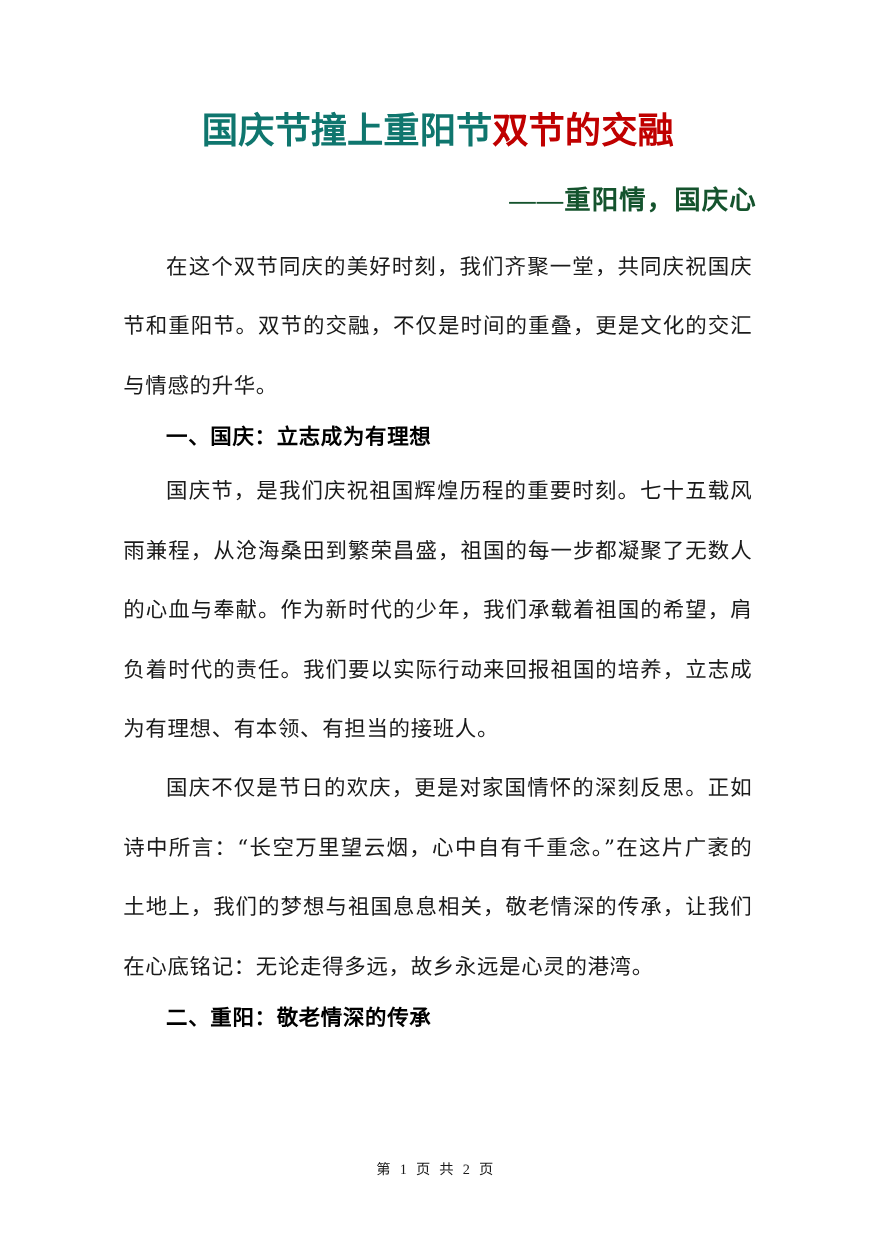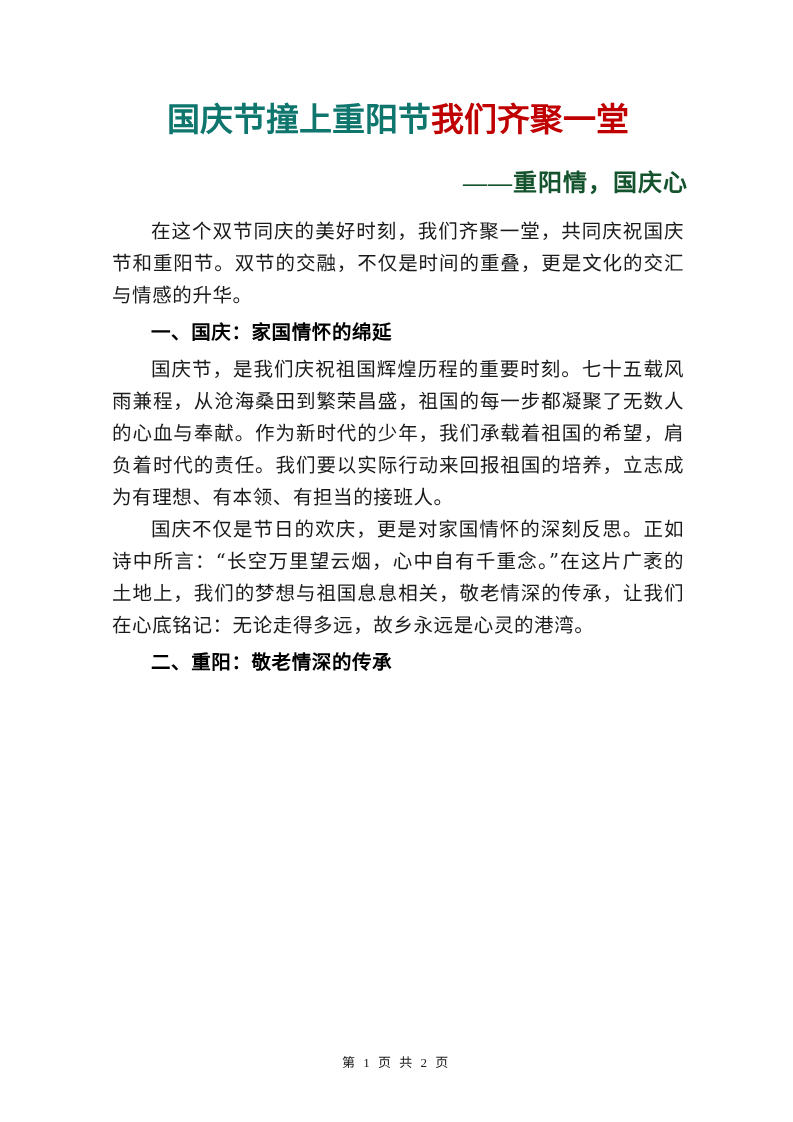--- a/index.html
+++ b/index.html
@@ -75,21 +75,21 @@
     position: absolute;
     top: 216px;
     left: 0;
     width: 572px;
   }
 
   p.para {
     margin: 0;
     padding: 0;
     font-size: 19.5px;
-    line-height: 32px;
+    line-height: 54px;
     color: #1a1a1a;
     text-indent: 39px;
     text-align: justify;
     text-justify: inter-ideograph;
     letter-spacing: 0.6px;
     font-family: "DejaVu Serif", "Liberation Serif", serif;
     font-weight: 400;
   }
 
   p.heading {
@@ -118,30 +118,30 @@
   }
 </style>
 </head>
 <body>
 
 <div class="page">
 
   <div class="content">
 
     <h1 class="doc-title">
-      <span class="title-black">国庆节撞上重阳节</span><span class="title-red">我们齐聚一堂</span>
+      <span class="title-black">国庆节撞上重阳节</span><span class="title-red">双节的交融</span>
     </h1>
 
     <h2 class="doc-subtitle">——重阳情，国庆心</h2>
 
     <div class="body-block">
 
       <p class="para">在这个双节同庆的美好时刻，我们齐聚一堂，共同庆祝国庆节和重阳节。双节的交融，不仅是时间的重叠，更是文化的交汇与情感的升华。</p>
 
-      <p class="heading">一、国庆：家国情怀的绵延</p>
+      <p class="heading">一、国庆：立志成为有理想</p>
 
       <p class="para">国庆节，是我们庆祝祖国辉煌历程的重要时刻。七十五载风雨兼程，从沧海桑田到繁荣昌盛，祖国的每一步都凝聚了无数人的心血与奉献。作为新时代的少年，我们承载着祖国的希望，肩负着时代的责任。我们要以实际行动来回报祖国的培养，立志成为有理想、有本领、有担当的接班人。</p>
 
       <p class="para">国庆不仅是节日的欢庆，更是对家国情怀的深刻反思。正如诗中所言：“长空万里望云烟，心中自有千重念。”在这片广袤的土地上，我们的梦想与祖国息息相关，敬老情深的传承，让我们在心底铭记：无论走得多远，故乡永远是心灵的港湾。</p>
 
       <p class="heading">二、重阳：敬老情深的传承</p>
 
 
     </div>
   </div>

